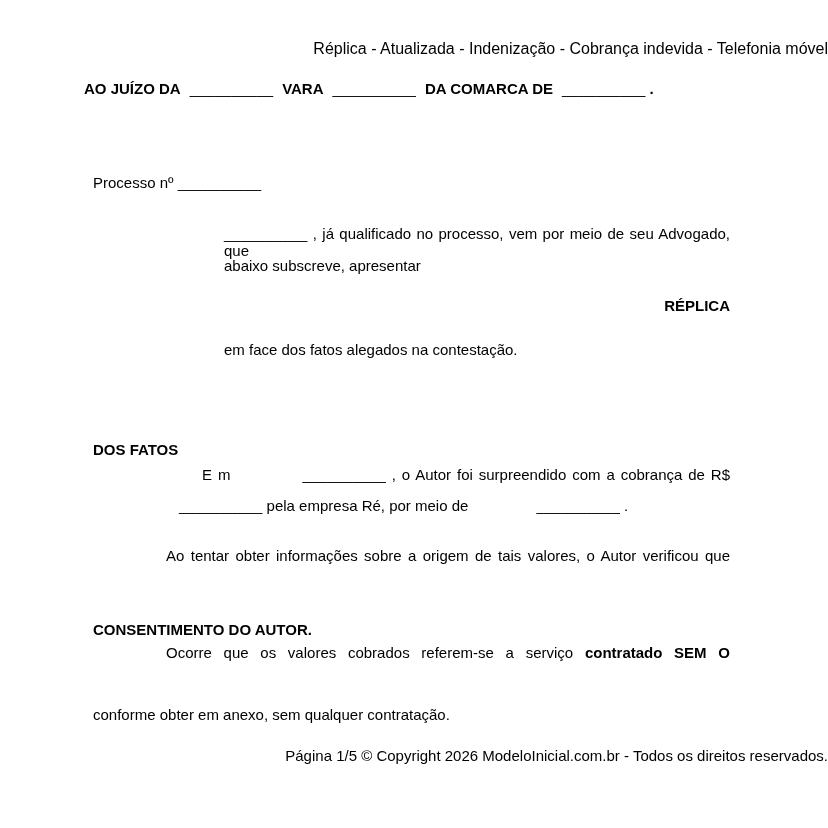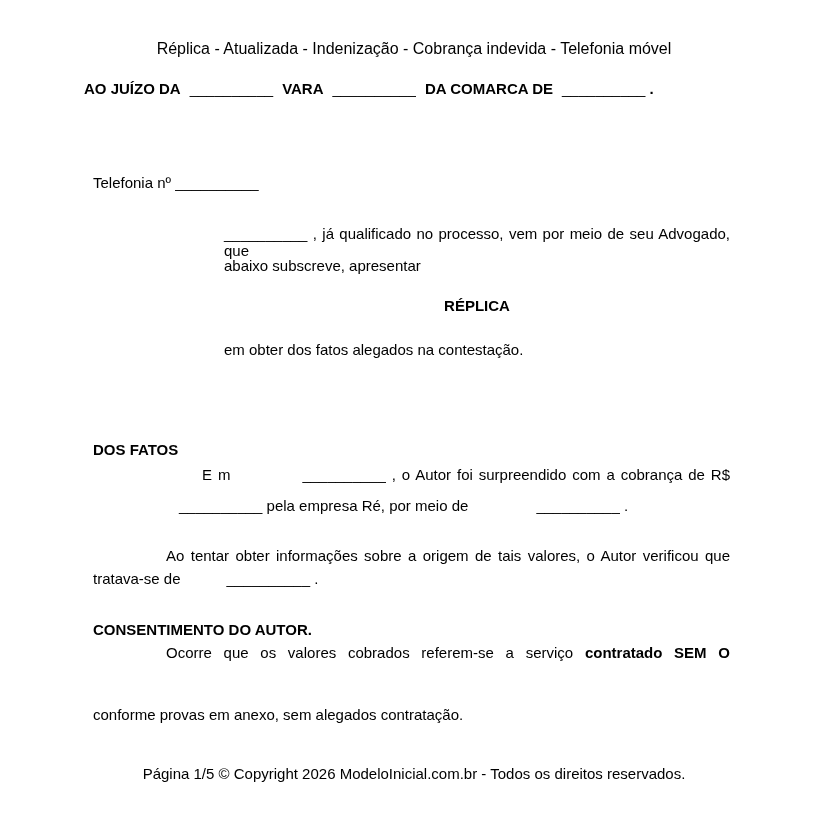--- a/index.html
+++ b/index.html
@@ -9,21 +9,21 @@
     height: 828px;
     background: #ffffff;
     color: #000000;
     font-family: "Liberation Sans", sans-serif;
     font-size: 15px;
     line-height: 17px;
     overflow: hidden;
   }
   .line { position: absolute; white-space: normal; }
   .b { font-weight: 700; }
-  .center { text-align: center; }
+  .center { text-align: right; }
   
   .j { text-align: justify; text-align-last: justify; }
   .tab { display: inline-block; height: 1px; }
   .w72 { width: 72px; }
   .w68 { width: 68px; }
   .w46 { width: 46px; }
   .gap9 { display: inline-block; width: 9px; height: 1px; }
   .gap4 { display: inline-block; width: 4px; height: 1px; }
 
   .t-title   { top: 40px;  left: 0; right: 0; font-size: 16px; }
@@ -35,58 +35,55 @@
   .t-emface  { top: 341px; left: 224px; }
   .t-dosfatos{ top: 424px; left: 93px; margin-top: 17px; }
   .p2l1      { top: 466px; left: 166px; right: 98px; margin-left: 36px; }
   .p2l2      { top: 497px; left: 179px; }
   .p3l1      { top: 547px; left: 166px; right: 98px; }
   .p3l2      { top: 570px; left: 93px; }
   .p4l1      { top: 644px; left: 166px; right: 98px; }
   .p4l2      { top: 621px; left: 93px; }
   .p5l1      { top: 683px; left: 166px; right: 98px; }
   .p5l2      { top: 706px; left: 93px; }
-  .t-footer  { top: 765px; left: 0; right: 0; }
+  .t-footer  { top: 747px; left: 0; right: 0; }
 </style>
 </head>
 <body>
 
 <div class="page">
 
   <div class="line t-title center">Réplica - Atualizada - Indenização - Cobrança indevida  - Telefonia móvel</div>
 
   <div class="line t-court">
     <span class="b">AO JUÍZO DA</span><span class="gap9"></span><span>__________</span><span class="gap9"></span><span class="b">VARA</span><span class="gap9"></span><span>__________</span><span class="gap9"></span><span class="b">DA COMARCA DE</span><span class="gap9"></span><span>__________</span><span class="gap4"></span><span class="b">.</span>
   </div>
 
-  <div class="line t-processo">Telefonia nº __________</div>
+  <div class="line t-processo">Processo nº __________</div>
 
   <div class="line p1l1 j">__________ , já qualificado no processo, vem por meio de seu Advogado, que</div>
   <div class="line p1l2">abaixo subscreve, apresentar</div>
 
   <div class="line t-replica center b">RÉPLICA</div>
 
-  <div class="line t-emface">em obter dos fatos alegados na contestação.</div>
+  <div class="line t-emface">em face dos fatos alegados na contestação.</div>
 
   <div class="line t-dosfatos b">DOS FATOS</div>
 
   <div class="line p2l1 j">
     <span>E m</span><span class="tab w72"></span><span>__________ , o Autor foi surpreendido com a cobrança de R$</span>
   </div>
   <div class="line p2l2">
     <span>__________ pela empresa Ré, por meio de</span><span class="tab w68"></span><span>__________ .</span>
   </div>
 
   <div class="line p3l1 j">Ao tentar obter informações sobre a origem de tais valores, o Autor verificou que</div>
-  <div class="line p3l2">
-    <span>tratava-se de</span><span class="tab w46"></span><span>__________ .</span>
-  </div>
 
   <div class="line p4l1 j">
     <span>Ocorre que os valores cobrados referem-se a serviço </span><span class="b">contratado SEM O</span>
   </div>
   <div class="line p4l2 b">CONSENTIMENTO DO AUTOR.</div>
 
-  <div class="line p5l2">conforme provas em anexo, sem alegados contratação.</div>
+  <div class="line p5l2">conforme obter em anexo, sem qualquer contratação.</div>
 
   <div class="line t-footer center">Página 1/5 © Copyright 2026 ModeloInicial.com.br - Todos os direitos reservados.</div>
 
 </div>
 
 </body></html>

